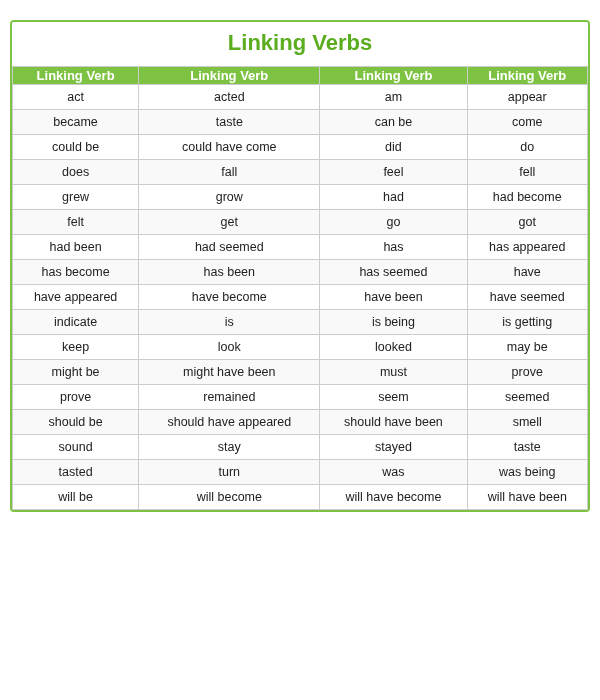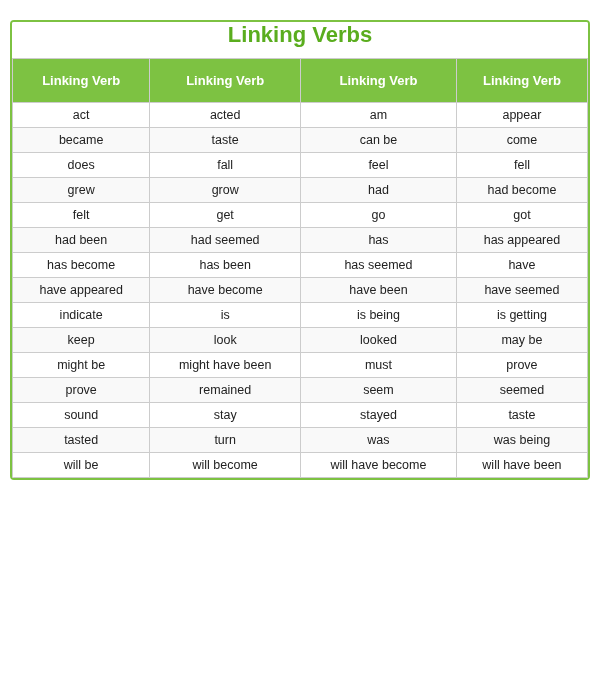--- a/index.html
+++ b/index.html
@@ -17,34 +17,34 @@
       border: 2px solid #7dc242;
       border-radius: 4px;
       overflow: hidden;
       margin-top: 10px;
     }
     .title {
       text-align: center;
       color: #5aad1e;
       font-size: 22px;
       font-weight: bold;
-      padding: 0 0 10px 0;
+      padding: 8px 0 10px 0;
       background: #fff;
     }
     table {
       width: 100%;
       border-collapse: collapse;
     }
     thead tr th {
       background: #7dc242;
       color: #fff;
       font-size: 13px;
       font-weight: bold;
       text-align: center;
-      padding: 14px 4px;
+      padding: 1px 4px;
       border: 1px solid #ccc;
     }
     tbody tr td {
       text-align: center;
       font-size: 12.5px;
       padding: 5px 4px;
       border: 1px solid #ccc;
       color: #222;
       background: #fff;
     }
@@ -71,20 +71,26 @@
           <td>act</td>
           <td>acted</td>
           <td>am</td>
           <td>appear</td>
         </tr>
         <tr>
           <td>became</td>
           <td>taste</td>
           <td>can be</td>
           <td>come</td>
+        </tr>
+        <tr>
+          <td>could be</td>
+          <td>could have come</td>
+          <td>did</td>
+          <td>do</td>
         </tr>
         <tr>
           <td>does</td>
           <td>fall</td>
           <td>feel</td>
           <td>fell</td>
         </tr>
         <tr>
           <td>grew</td>
           <td>grow</td>
@@ -133,20 +139,26 @@
           <td>must</td>
           <td>prove</td>
         </tr>
         <tr>
           <td>prove</td>
           <td>remained</td>
           <td>seem</td>
           <td>seemed</td>
         </tr>
         <tr>
+          <td>should be</td>
+          <td>should have appeared</td>
+          <td>should have been</td>
+          <td>smell</td>
+        </tr>
+        <tr>
           <td>sound</td>
           <td>stay</td>
           <td>stayed</td>
           <td>taste</td>
         </tr>
         <tr>
           <td>tasted</td>
           <td>turn</td>
           <td>was</td>
           <td>was being</td>

